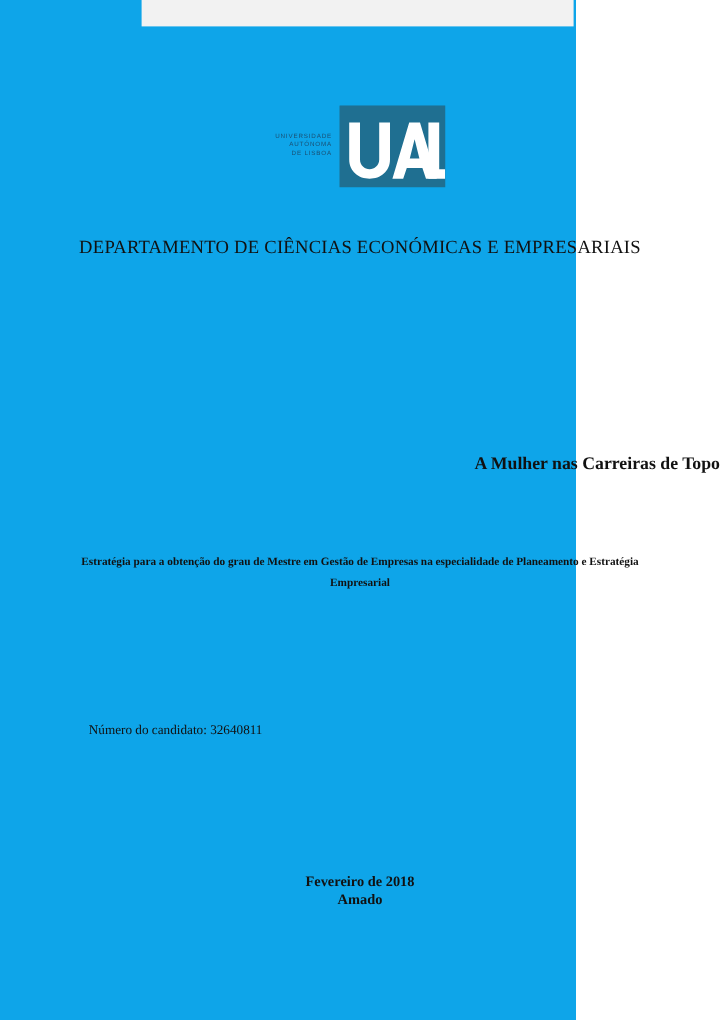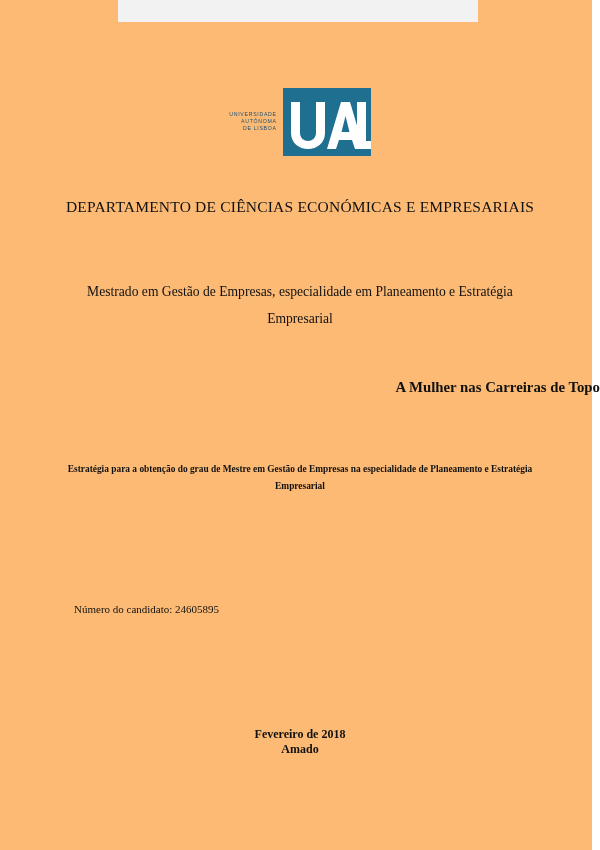--- a/index.html
+++ b/index.html
@@ -11,23 +11,23 @@
     width: 600px;
     height: 850px;
     font-family: "Liberation Serif", serif;
     color: #111111;
     position: relative;
     overflow: hidden;
   }
 
   .page {
     position: relative;
-    width: 592px;
+    width: 480px;
     height: 850px;
-    background: #fdba74;
+    background: #0ea5e9;
     box-sizing: border-box;
     text-decoration: underline;
   }
 
   
   .top-band {
     position: absolute;
     top: 0;
     left: 118px;
     width: 360px;
@@ -164,28 +164,27 @@
           <path d="M44 61 L53 61 L56 52 L69 52 L72 61 L81 61 L67 14 L58 14 Z M58.5 44 L62.5 28 L66.5 44 Z" fill="#ffffff"></path>
 
           <path d="M74 14 L74 61 L88 61 L88 53 L83 53 L83 14 Z" fill="#ffffff"></path>
         </svg>
       </div>
     </div>
   </div>
 
   <div class="dept">DEPARTAMENTO DE CIÊNCIAS ECONÓMICAS E EMPRESARIAIS</div>
 
-  <div class="course">Mestrado em Gestão de Empresas, especialidade em Planeamento e Estratégia Empresarial</div>
 
   <div class="title">A Mulher nas Carreiras de Topo</div>
 
   <div class="subtitle">Estratégia para a obtenção do grau de Mestre em Gestão de Empresas na especialidade de Planeamento e Estratégia Empresarial</div>
 
   <div class="meta">
-    <div>Número do candidato: 24605895</div>
+    <div>Número do candidato: 32640811</div>
   </div>
 
   <div class="footer">
     <div>Fevereiro de 2018</div>
     <div>Amado</div>
   </div>
 
 </div>
 
 </body></html>

